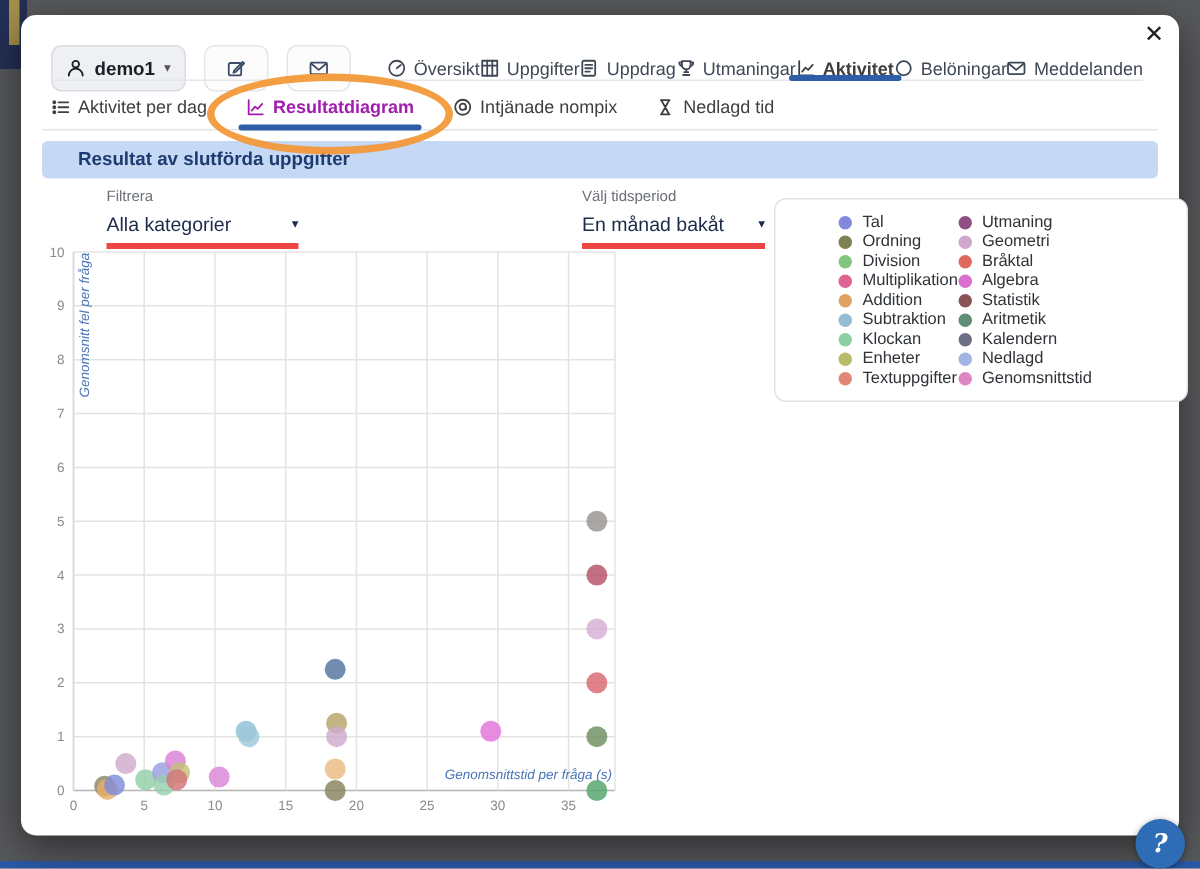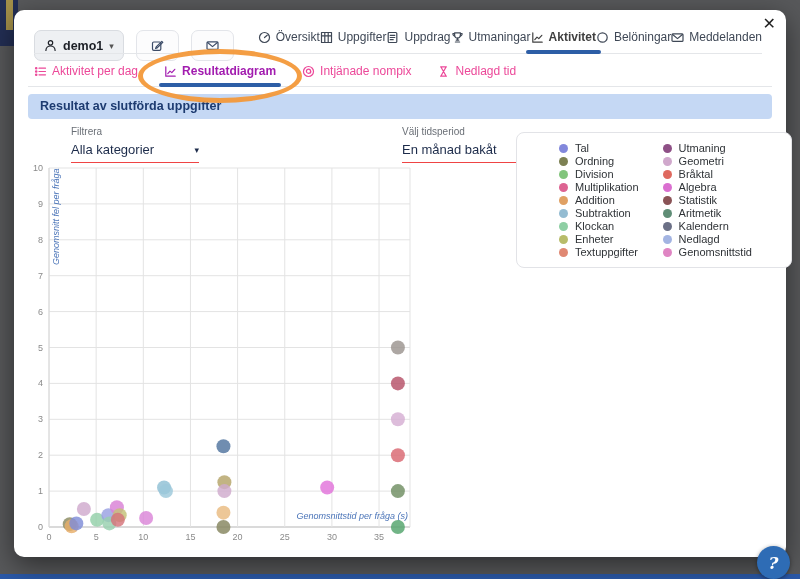--- a/index.html
+++ b/index.html
@@ -6,54 +6,54 @@
   body{width:800px;height:579px;position:relative;overflow:hidden;background:#58595b;
        font-family:"Liberation Sans","DejaVu Sans",sans-serif;-webkit-font-smoothing:antialiased;}
   .bg-navy{position:absolute;left:0;top:0;width:18px;height:46px;background:#232f55;}
   .bg-yellow{position:absolute;left:6px;top:0;width:7px;height:30px;background:#a5914a;}
   .bg-bottombar{position:absolute;left:0;top:574px;width:800px;height:5px;background:#2b59a8;}
 
   .modal{position:absolute;left:14px;top:10px;width:772px;height:547px;background:#fff;
          border-radius:10px;box-shadow:0 8px 28px rgba(0,0,0,.5);}
   .close-btn{position:absolute;top:4px;right:10px;font-size:16px;color:#222;line-height:20px;cursor:pointer;}
 
-  .row1{position:absolute;left:20px;top:20px;right:24px;height:31px;display:flex;align-items:flex-start;}
+  .row1{position:absolute;left:20px;top:20px;right:24px;height:31px;display:flex;align-items:center;}
   .user-chip{height:29px;padding:0 9px;background:#eef0f3;border:1px solid #d9dce1;border-radius:7px;
              display:flex;align-items:center;gap:6px;font-weight:700;font-size:12.5px;color:#1c1f26;}
   .user-caret{font-size:9px;color:#555;}
   .icon-btn{margin-left:12px;width:42px;height:29px;background:#fcfcfd;border:1px solid #e3e5ea;border-radius:7px;
             display:flex;align-items:center;justify-content:center;color:#3c4c68;}
   .tabs{flex:1;display:flex;justify-content:space-between;margin-left:24px;}
   .tab{display:flex;align-items:center;gap:5px;font-size:12px;color:#3f4856;white-space:nowrap;}
   .tab.active{color:#404040;font-weight:700;}
   .divider1{position:absolute;left:20px;right:24px;top:43px;height:1px;background:#e4e6e9;}
   .underline1{position:absolute;top:40px;height:3.5px;background:#2d5ea6;border-radius:2px;}
 
   .row2{position:absolute;left:20px;top:48px;height:26px;display:flex;align-items:center;gap:26px;}
-  .subtab{display:flex;align-items:center;gap:5px;font-size:12px;color:#ec4899;white-space:nowrap;}
+  .subtab{display:flex;align-items:center;gap:5px;font-size:12px;color:#404040;white-space:nowrap;}
   .subtab.active{color:#a21caf;font-weight:700;}
   .divider2{position:absolute;left:14px;right:14px;top:76px;height:1px;background:#e4e6e9;}
   .underline2{position:absolute;top:73px;height:3.5px;background:#2d5ea6;border-radius:2px;}
   .highlight-ellipse{position:absolute;top:39px;height:44px;border:5px solid rgba(243,153,58,.95);
                      border-radius:50%;pointer-events:none;z-index:20;}
 
   .banner{position:absolute;left:14px;right:14px;top:84px;height:25px;background:#c5d8f4;border-radius:4px;
-          font-size:12.5px;font-weight:700;color:#1d3b70;line-height:25px;padding-left:12px;box-sizing:border-box;}
+          font-size:12.5px;font-weight:700;color:#1d3b70;line-height:25px;padding-left:24px;box-sizing:border-box;}
 
   .dropdown-group{position:absolute;top:116px;}
   .dg-filter{left:18px;width:128px;margin-left:39px;}
-  .dg-period{left:374px;width:122px;margin-left:14px;}
+  .dg-period{left:374px;width:122px;}
   .dd-label{font-size:10px;color:#6a6f76;margin-bottom:3px;}
   .dd-value{display:flex;justify-content:space-between;align-items:center;font-size:13px;color:#1c2b4a;
-            border-bottom:1px solid #ef4444;padding:2px 0 5px;}
+            border-bottom:4px solid #ef4444;padding:2px 0 5px;}
   .dd-caret{font-size:9px;color:#1c2b4a;}
 
   .legend-card{position:absolute;left:502px;top:122px;width:276px;height:136px;background:#fff;
                border:1px solid #e2e3e7;border-radius:8px;box-sizing:border-box;
-               display:flex;padding:9px 0 9px 42px;column-gap:24px;}
+               display:flex;padding:9px 0 9px 42px;}
   .legend-col{display:flex;flex-direction:column;justify-content:space-between;}
   .legend-item{display:flex;align-items:center;gap:7px;font-size:11px;color:#2f3337;white-space:nowrap;}
   .legend-dot{width:9px;height:9px;border-radius:50%;flex:0 0 9px;}
 
   .chart-wrap{position:absolute;left:16px;top:150px;width:400px;height:392px;}
 
   .icon{display:inline-flex;align-items:center;}
   .icon svg{display:block;}
 
   .help-btn{position:absolute;left:757px;top:546px;width:33px;height:33px;border-radius:50%;background:#2e6cb5;

